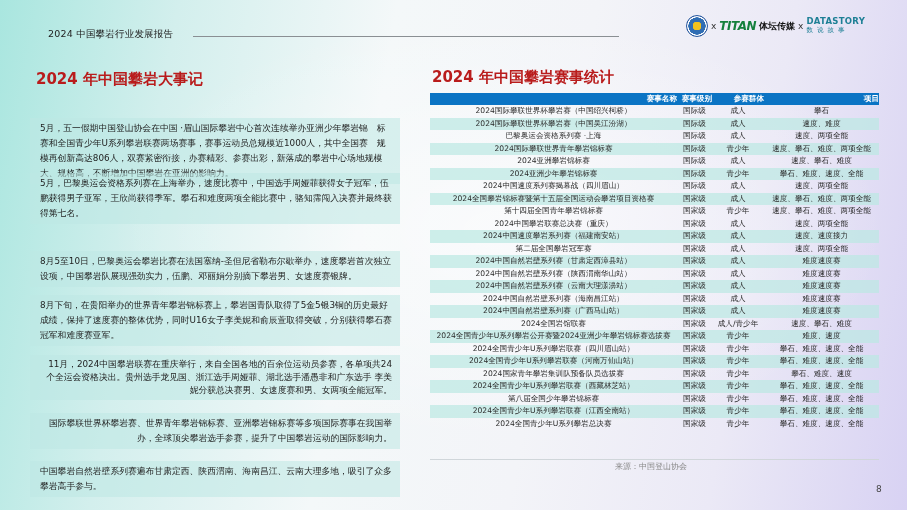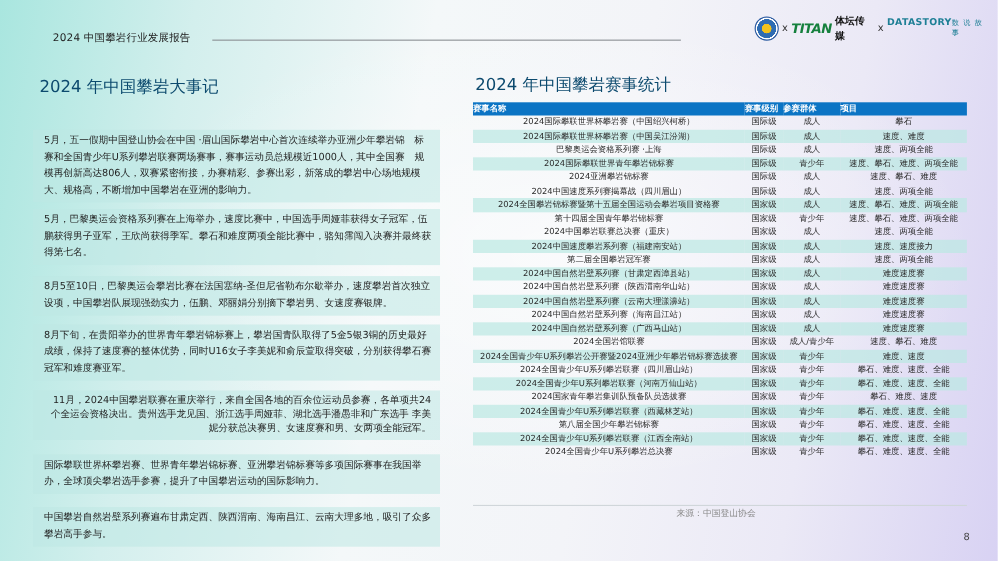--- a/index.html
+++ b/index.html
@@ -24,41 +24,41 @@
   }
   .logos { position: absolute; left: 686px; top: 14px; height: 24px; display: flex; align-items: center; gap: 3px; }
   .logo-seal {
     width: 20px; height: 20px; border-radius: 50%;
     background: radial-gradient(circle, #f2c21b 0 30%, #2f6db3 32% 60%, #fff 62% 70%, #2a5aa0 72%);
     border: 1px solid #2a5aa0;
   }
   .logo-x { font-size: 9px; color: #333; }
   .logo-titan { font-weight: bold; font-size: 12px; color: #15803d; font-style: italic; letter-spacing: -0.5px; }
   .logo-ttcm { font-size: 9px; color: #111; font-weight: bold; }
-  .logo-ds { display: flex; flex-direction: row; line-height: 9px; }
+  .logo-ds { display: flex; flex-direction: column; line-height: 9px; }
   .logo-ds .ds-en { font-size: 8.5px; color: #1d7f95; font-weight: bold; letter-spacing: 0.3px; }
   .logo-ds .ds-cn { font-size: 6.5px; color: #1d7f95; letter-spacing: 4px; }
 
   
   .sec-title {
-    position: absolute; font-size: 15px; font-weight: normal; color: #0c4a6e;
+    position: absolute; font-size: 15px; font-weight: bold; color: #b91c1c;
   }
   .left-title { left: 36px; top: 70px; }
   .right-title { left: 432px; top: 68px; }
   .event-box {
     position: absolute; left: 30px; width: 370px;
     background: rgba(190, 232, 227, 0.55);
     font-size: 8.8px; line-height: 15px; color: #1e1e1e;
     padding: 3px 8px 3px 10px; box-sizing: border-box; margin-top: 24px;
   }
 
   
   .tbl { position: absolute; left: 430px; top: 93px; width: 449px; border-collapse: collapse; font-size: 7.6px; }
   .tbl th {
-    background: #0b74c4; color: #fff; font-weight: bold; height: 12px; padding: 0; text-align: left;
+    background: #0b74c4; color: #fff; font-weight: bold; height: 12px; padding: 0; text-align: right;
   }
   .tbl td { height: 12.5px; padding: 0; text-align: center; color: #2a2a2a; white-space: nowrap; }
   .tbl tr.alt td { background: rgba(187, 232, 226, 0.7); }
   .tbl col.c1 { width: 247px; }
   .tbl col.c2 { width: 35px; }
   .tbl col.c3 { width: 52px; }
   .tbl col.c4 { width: 115px; }
   .tbl-bottom { position: absolute; left: 430px; top: 459px; width: 449px; height: 1px; background: #d0d6da; }
   .source { position: absolute; left: 615px; top: 461px; font-size: 8px; color: #8a8a8a; }
   .page-num { position: absolute; left: 876px; top: 484px; font-size: 9px; color: #444; }
@@ -79,25 +79,25 @@
   <span class="logo-x">x</span>
   <div class="logo-ds">
     <span class="ds-en">DATASTORY</span>
     <span class="ds-cn">数说故事</span>
   </div>
 </div>
 
 <div class="sec-title left-title">2024 年中国攀岩大事记</div>
 
 <div class="event-box" style="top:94px;">5月，五一假期中国登山协会在中国 ·眉山国际攀岩中心首次连续举办亚洲少年攀岩锦　标赛和全国青少年U系列攀岩联赛两场赛事，赛事运动员总规模近1000人，其中全国赛　规模再创新高达806人，双赛紧密衔接，办赛精彩、参赛出彩，新落成的攀岩中心场地规模大、规格高，不断增加中国攀岩在亚洲的影响力。</div>
-<div class="event-box" style="top:166px;">5月，巴黎奥运会资格系列赛在上海举办，速度比赛中，中国选手周娅菲获得女子冠军，伍鹏获得男子亚军，王欣尚获得季军。攀石和难度两项全能比赛中，骆知霈闯入决赛并最终获得第七名。</div>
+<div class="event-box" style="top:149px;">5月，巴黎奥运会资格系列赛在上海举办，速度比赛中，中国选手周娅菲获得女子冠军，伍鹏获得男子亚军，王欣尚获得季军。攀石和难度两项全能比赛中，骆知霈闯入决赛并最终获得第七名。</div>
 <div class="event-box" style="top:227px;">8月5至10日，巴黎奥运会攀岩比赛在法国塞纳-圣但尼省勒布尔歇举办，速度攀岩首次独立设项，中国攀岩队展现强劲实力，伍鹏、邓丽娟分别摘下攀岩男、女速度赛银牌。</div>
 <div class="event-box" style="top:271px;">8月下旬，在贵阳举办的世界青年攀岩锦标赛上，攀岩国青队取得了5金5银3铜的历史最好成绩，保持了速度赛的整体优势，同时U16女子李美妮和俞辰萱取得突破，分别获得攀石赛冠军和难度赛亚军。</div>
 <div class="event-box" style="top:331px; line-height:13px;text-align:right;">11月，2024中国攀岩联赛在重庆举行，来自全国各地的百余位运动员参赛，各单项共24个全运会资格决出。贵州选手龙见国、浙江选手周娅菲、湖北选手潘愚非和广东选手 李美妮分获总决赛男、女速度赛和男、女两项全能冠军。</div>
-<div class="event-box" style="top:389px;">国际攀联世界杯攀岩赛、世界青年攀岩锦标赛、亚洲攀岩锦标赛等多项国际赛事在我国举办，全球顶尖攀岩选手参赛，提升了中国攀岩运动的国际影响力。</div>
+<div class="event-box" style="top:389px;text-align:right;">国际攀联世界杯攀岩赛、世界青年攀岩锦标赛、亚洲攀岩锦标赛等多项国际赛事在我国举办，全球顶尖攀岩选手参赛，提升了中国攀岩运动的国际影响力。</div>
 <div class="event-box" style="top:437px;">中国攀岩自然岩壁系列赛遍布甘肃定西、陕西渭南、海南昌江、云南大理多地，吸引了众多攀岩高手参与。</div>
 
 <div class="sec-title right-title">2024 年中国攀岩赛事统计</div>
 
 <table class="tbl">
   <colgroup>
       <col class="c1">
       <col class="c2">
       <col class="c3">
       <col class="c4">
@@ -134,20 +134,26 @@
         <td>国际级</td>
         <td>青少年</td>
         <td>速度、攀石、难度、两项全能</td>
       </tr>
       <tr>
         <td>2024亚洲攀岩锦标赛</td>
         <td>国际级</td>
         <td>成人</td>
         <td>速度、攀石、难度</td>
       </tr>
+      <tr class="alt">
+        <td>2024亚洲少年攀岩锦标赛</td>
+        <td>国际级</td>
+        <td>青少年</td>
+        <td>攀石、难度、速度、全能</td>
+      </tr>
       <tr>
         <td>2024中国速度系列赛揭幕战（四川眉山）</td>
         <td>国际级</td>
         <td>成人</td>
         <td>速度、两项全能</td>
       </tr>
       <tr class="alt">
         <td>2024全国攀岩锦标赛暨第十五届全国运动会攀岩项目资格赛</td>
         <td>国家级</td>
         <td>成人</td>

